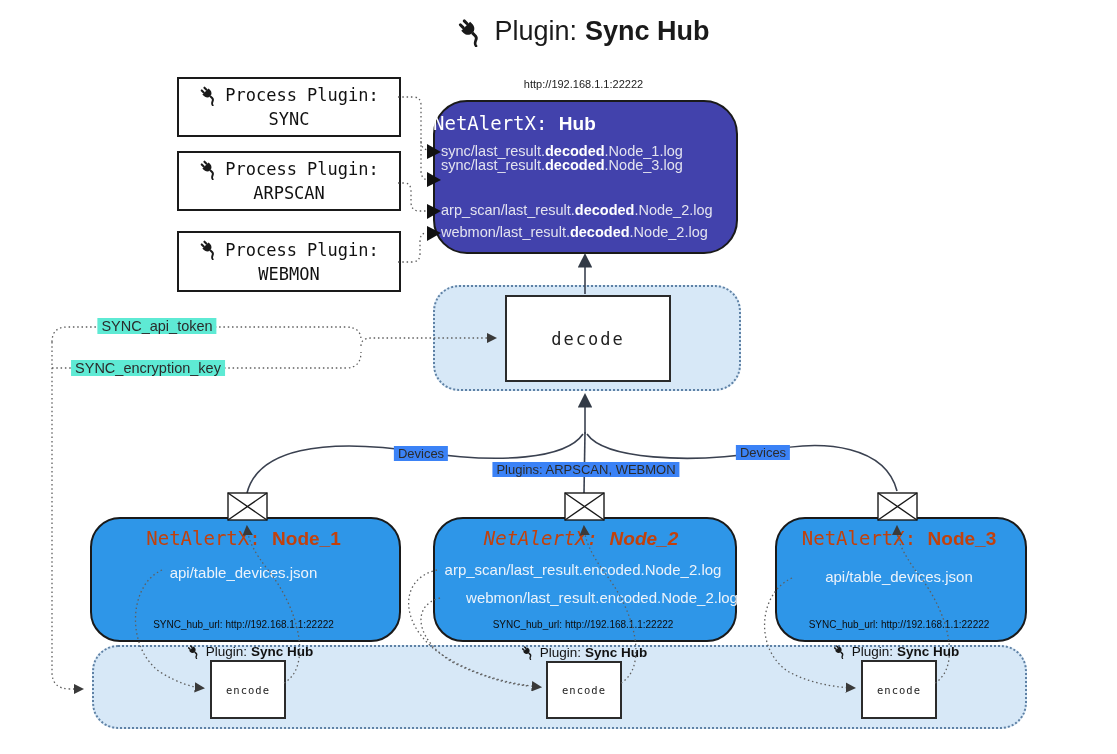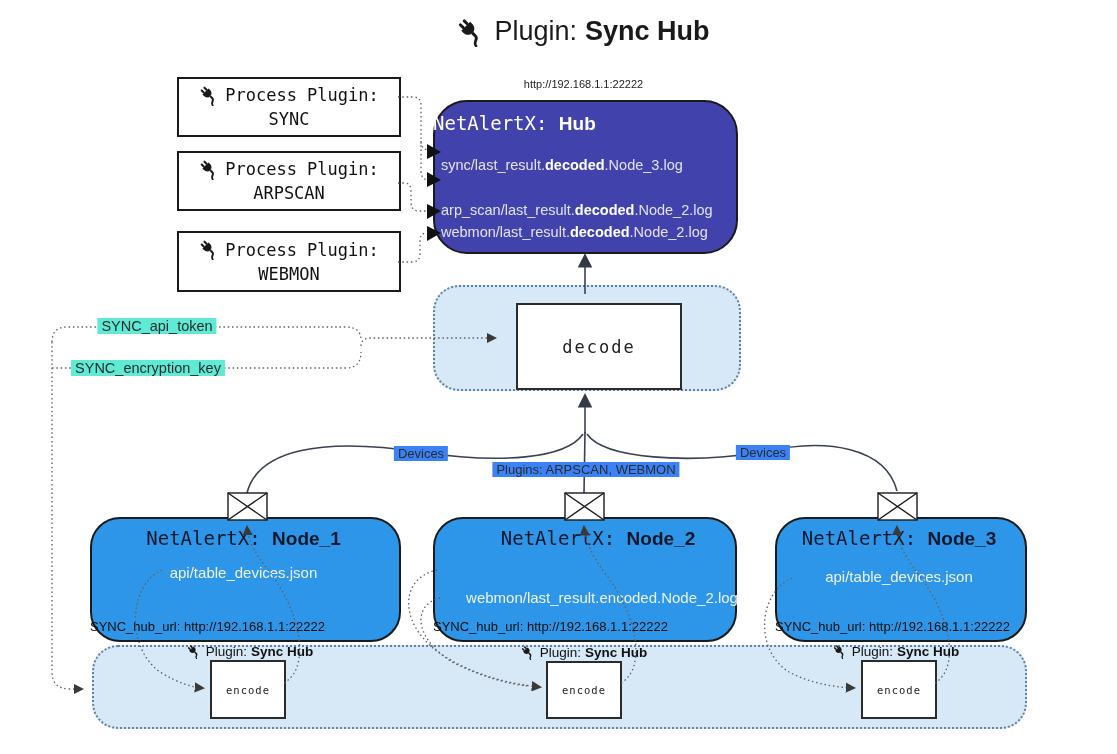--- a/index.html
+++ b/index.html
@@ -21,23 +21,23 @@
   .hub-line{left:441px;width:292px;z-index:2;font-size:14.5px;color:#e3e3ef;white-space:nowrap;}
   .hub-line .b{font-weight:bold;color:#fff;}
 
   .panel{background:#d7e8f7;border:2px dotted #5e81a5;z-index:1;}
   .wbox{background:#fff;border:2px solid #2b2b2b;z-index:2;
         display:flex;align-items:center;justify-content:center;
         font-family:"DejaVu Sans Mono",monospace;color:#222;}
 
   .node{background:#2e96e8;border:2px solid #1a1a1a;border-radius:30px;z-index:1;}
   .node-title{z-index:2;text-align:center;font-family:"DejaVu Sans Mono",monospace;
-              font-size:19px;color:#0f172a;white-space:nowrap;}
+              font-size:19px;color:#c2410c;white-space:nowrap;}
   .node-file{z-index:2;text-align:center;font-size:15px;color:#ecf3fb;white-space:nowrap;}
-  .node-url{z-index:2;font-size:13px;color:#0d0d0d;white-space:nowrap;}
+  .node-url{z-index:2;text-align:center;font-size:10px;color:#0d0d0d;white-space:nowrap;}
 
   .small-url{z-index:2;text-align:center;font-size:11px;color:#222;}
 
   .title{left:583px;top:16px;transform:translateX(-50%);z-index:2;
          display:flex;align-items:center;gap:8px;font-size:27px;color:#1a1a1a;white-space:nowrap;}
   .title .b{font-weight:bold;}
 
   .cfg-label{z-index:6;background:#5eead4;padding:0 4px;font-size:14.5px;color:#2b2b2b;
              transform:translateX(-50%);white-space:nowrap;}
   .edge-label{z-index:6;background:#3b82f6;padding:0 4px;font-size:13px;color:#2b2b2b;
@@ -103,43 +103,45 @@
       </div>
     <div class="l2">WEBMON</div>
   </div>
 
   <div class="abs small-url" style="left:433px;top:78px;width:301px;">http://192.168.1.1:22222</div>
   <div class="abs hub" style="left:433px;top:100px;width:301px;height:150px;"></div>
   <div class="abs hub-title">
     <span>NetAlertX:</span>
     <span class="b">Hub</span>
   </div>
+  <div class="abs hub-line" style="top:143px;"><span>sync/last_result.</span><span class="b">decoded</span><span>.Node_1.log</span></div>
   <div class="abs hub-line" style="top:157px;"><span>sync/last_result.</span><span class="b">decoded</span><span>.Node_3.log</span></div>
   <div class="abs hub-line" style="top:202px;"><span>arp_scan/last_result.</span><span class="b">decoded</span><span>.Node_2.log</span></div>
   <div class="abs hub-line" style="top:224px;"><span>webmon/last_result.</span><span class="b">decoded</span><span>.Node_2.log</span></div>
 
   <div class="abs panel" style="left:433px;top:285px;width:304px;height:102px;border-radius:26px;"></div>
-  <div class="abs wbox" style="left:516px;top:295px;width:162px;height:83px;font-size:17px;letter-spacing:2px;margin-top:8px;">decode</div>
+  <div class="abs wbox" style="left:505px;top:295px;width:162px;height:83px;font-size:17px;letter-spacing:2px;">decode</div>
 
   <div class="abs cfg-label" style="left:157px;top:318px;">SYNC_api_token</div>
   <div class="abs cfg-label" style="left:148px;top:360px;">SYNC_encryption_key</div>
 
   <div class="abs edge-label" style="left:421px;top:446px;">Devices</div>
   <div class="abs edge-label" style="left:586px;top:462px;">Plugins: ARPSCAN, WEBMON</div>
   <div class="abs edge-label" style="left:763px;top:445px;">Devices</div>
 
   <div class="abs node" style="left:90px;top:517px;width:307px;height:121px;"></div>
   <div class="abs node-title" style="left:90px;top:527px;width:307px;">
     <span>NetAlertX:</span> <span class="b">Node_1</span></div>
   <div class="abs node-file" style="left:90px;top:564px;width:307px;">api/table_devices.json</div>
   <div class="abs node-url" style="left:90px;top:619px;width:307px;">SYNC_hub_url: http://192.168.1.1:22222</div>
 
   <div class="abs node" style="left:433px;top:517px;width:300px;height:121px;"></div>
-  <div class="abs node-title" style="left:448px;top:527px;width:300px;">
+  <div class="abs node-title" style="left:431px;top:527px;width:300px;font-style:italic;">
     <span>NetAlertX:</span> <span class="b">Node_2</span></div>
+  <div class="abs node-file" style="left:433px;top:561px;width:300px;">arp_scan/last_result.encoded.Node_2.log</div>
   <div class="abs node-file" style="left:433px;top:589px;width:300px;margin-left:19px;">webmon/last_result.encoded.Node_2.log</div>
   <div class="abs node-url" style="left:433px;top:619px;width:300px;">SYNC_hub_url: http://192.168.1.1:22222</div>
 
   <div class="abs node" style="left:775px;top:517px;width:248px;height:121px;"></div>
   <div class="abs node-title" style="left:775px;top:527px;width:248px;">
     <span>NetAlertX:</span> <span class="b">Node_3</span></div>
   <div class="abs node-file" style="left:775px;top:568px;width:248px;">api/table_devices.json</div>
   <div class="abs node-url" style="left:775px;top:619px;width:248px;">SYNC_hub_url: http://192.168.1.1:22222</div>
 
   <div class="abs panel" style="left:92px;top:645px;width:931px;height:80px;border-radius:26px;"></div>

